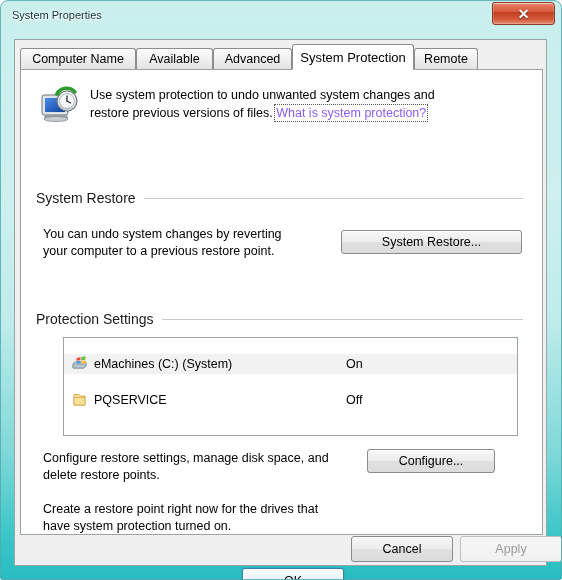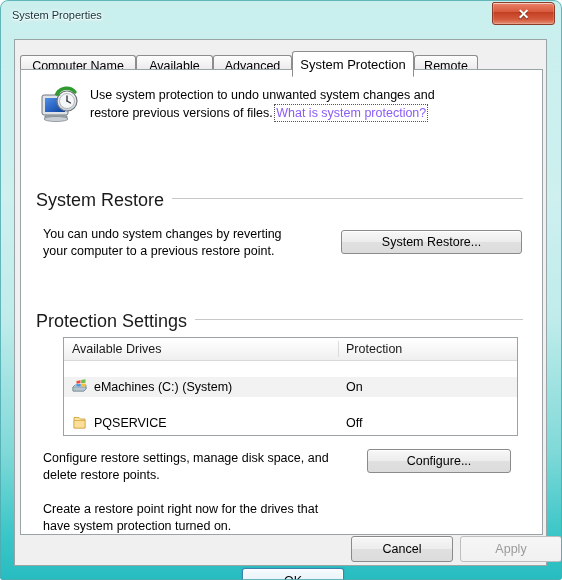--- a/index.html
+++ b/index.html
@@ -109,21 +109,21 @@
     height: 527px;
     background: #f0f0f0;
     border: 1px solid #9aa3a6;
     box-sizing: border-box;
   }
 
   
   #tabstrip {
     position: absolute;
     left: 5px;
-    top: 11px;
+    top: 4px;
     width: 523px;
     height: 25px;
   }
   .tab {
     position: absolute;
     top: 4px;
     height: 21px;
     box-sizing: border-box;
     border: 1px solid #8d8d8d;
     border-bottom: none;
@@ -180,21 +180,21 @@
   #help-link {
     color: #8b5cf6;
     cursor: pointer;
     outline: 1px dotted #555;
     outline-offset: 1px;
   }
 
   
   .group-label {
     position: absolute;
-    font-size: 18px;
+    font-size: 14px;
     color: #1a1a1a;
     background: #ffffff;
     padding-right: 8px;
     white-space: nowrap;
     z-index: 2;
   }
   .group-line {
     position: absolute;
     height: 1px;
     background: #c8c8c8;
@@ -397,29 +397,20 @@
     </div>
 
     <div class="btn" style="left:326px;top:190px;width:181px;height:24px;">
       <span>System Restore...</span>
     </div>
 
     <div class="group-label" style="left:21px;top:271px;">Protection Settings</div>
     <div class="group-line" style="left:21px;top:279px;width:487px;"></div>
 
     <div id="listview">
-      <div id="lv-header">
-        <div class="lv-col" style="left:0px;width:274px;">
-          <span>Available Drives</span>
-        </div>
-        <div id="lv-col-divider"></div>
-        <div class="lv-col" style="left:274px;width:179px;">
-          <span>Protection</span>
-        </div>
-      </div>
 
       <div class="lv-row highlight">
         <svg class="lv-icon" viewBox="0 0 17 16">
           <defs>
             <linearGradient id="hd" x1="0" y1="0" x2="0" y2="1">
               <stop offset="0%" stop-color="#e9eef3"></stop>
               <stop offset="100%" stop-color="#9dadbc"></stop>
             </linearGradient>
           </defs>
           <path d="M2 8 L4 6 L15 6 L15 10 L13 12 L2 12 Z" fill="url(#hd)" stroke="#6d7d8c" stroke-width="0.8"></path>
@@ -448,21 +439,21 @@
         </svg>
         <span class="lv-cell-name">PQSERVICE</span>
         <span class="lv-cell-prot">Off</span>
       </div>
     </div>
 
     <div class="body-text" style="left:28px;top:410px;width:330px;">
       <span>Configure restore settings, manage disk space, and</span><br>
       <span>delete restore points.</span>
     </div>
-    <div class="btn" style="left:352px;top:409px;width:144px;height:24px;">
+    <div class="btn" style="left:352px;top:409px;width:128px;height:24px;">
       <span>Configure...</span>
     </div>
 
     <div class="body-text" style="left:28px;top:461px;width:330px;">
       <span>Create a restore point right now for the drives that</span><br>
       <span>have system protection turned on.</span>
     </div>
 
     <div id="footer">
       <div class="btn default" style="left:222px;top:0px;width:102px;height:25px;margin-top:32px;">

